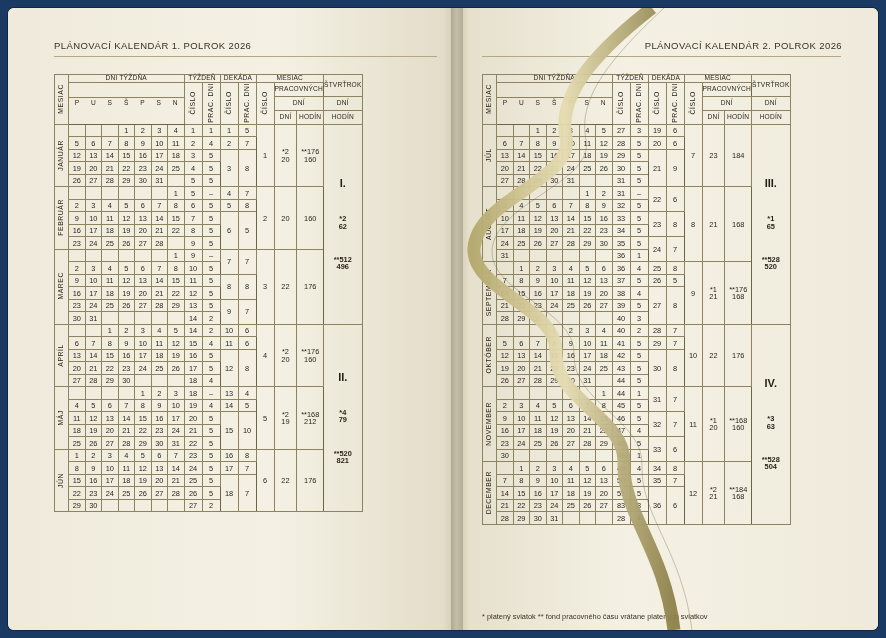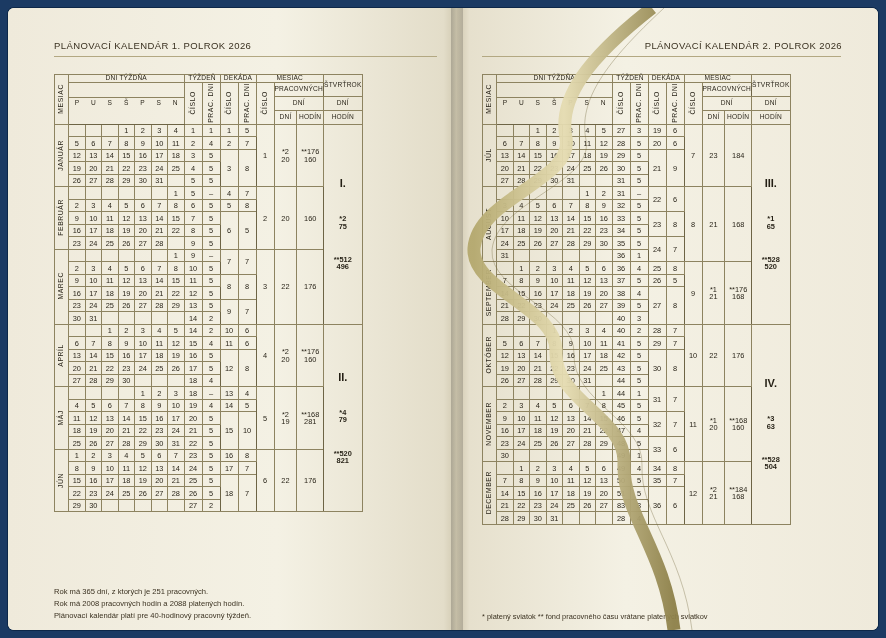--- a/index.html
+++ b/index.html
@@ -166,21 +166,21 @@
               <div>20</div>
             </td>
             <td class="num" rowspan="5">
               <div>**176</div>
               <div>160</div>
             </td>
             <td class="num thick-l" rowspan="16">
               <div class="qt">I.</div>
               <div style="height:26px"></div>
               <div class="bold">*2</div>
-              <div class="bold">75</div>
+              <div class="bold">62</div>
               <div style="height:26px"></div>
               <div class="bold">**512</div>
               <div class="bold">496</div>
             </td>
           </tr>
           <tr>
             <td class="d">5</td>
             <td class="d">6</td>
             <td class="d">7</td>
             <td class="d">8</td>
@@ -469,21 +469,21 @@
             <td class="wk thick-t">–</td>
             <td class="wk thick-l thick-t" rowspan="1">13</td>
             <td class="wk thick-t" rowspan="1">4</td>
             <td class="wk thick-l thick-t" rowspan="5">5</td>
             <td class="num thick-t" rowspan="5">
               <div>*2</div>
               <div>19</div>
             </td>
             <td class="num thick-t" rowspan="5">
               <div>**168</div>
-              <div>281</div>
+              <div>212</div>
             </td>
           </tr>
           <tr>
             <td class="d">4</td>
             <td class="d">5</td>
             <td class="d">6</td>
             <td class="d">7</td>
             <td class="d hol">8</td>
             <td class="d sat">9</td>
             <td class="d sun">10</td>
@@ -1096,25 +1096,20 @@
             <td class="d">31</td>
             <td class="d"></td>
             <td class="d sat"></td>
             <td class="d sun"></td>
             <td class="wk thick-l">28</td>
             <td class="wk">4</td>
           </tr>
         </tbody>
       </table>
 
-    <div class="notes">
-      <div>Rok má 365 dní, z ktorých je 251 pracovných.</div>
-      <div>Rok má 2008 pracovných hodín a 2088 platených hodín.</div>
-      <div>Plánovací kalendár platí pre 40-hodinový pracovný týždeň.</div>
-    </div>
     <div class="footnote">* platený sviatok    ** fond pracovného času vrátane platených sviatkov</div>
 
     <svg class="ribbon" viewBox="0 0 300 622" preserveAspectRatio="none">
       <defs>
         <linearGradient id="rg" x1="0" y1="0" x2="1" y2="0">
           <stop offset="0" stop-color="#b4a86e"></stop>
           <stop offset="0.45" stop-color="#e5dcb2"></stop>
           <stop offset="1" stop-color="#8d8049"></stop>
         </linearGradient>
       </defs>

